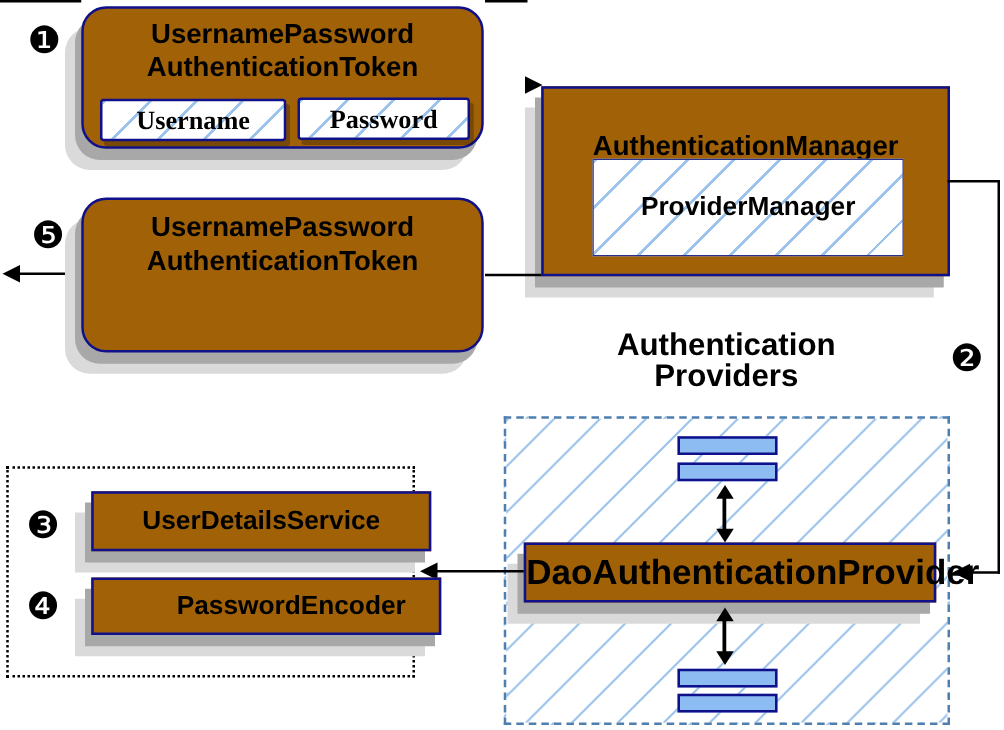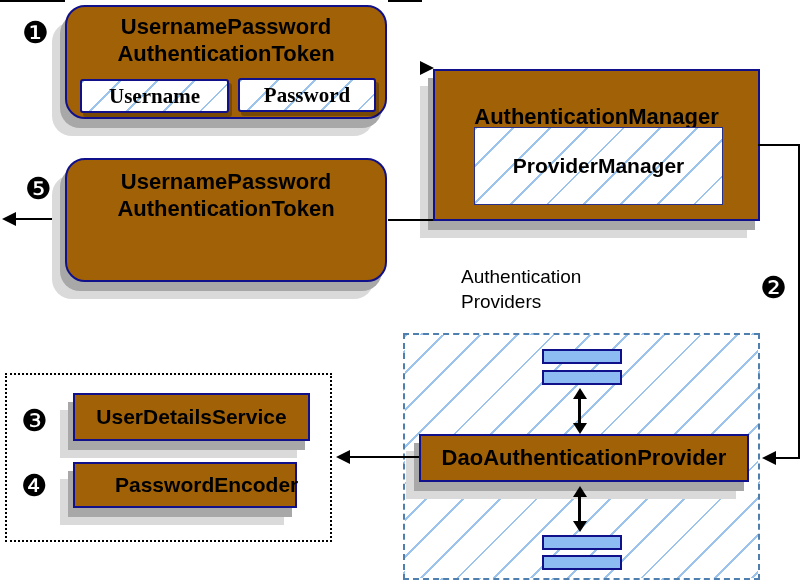--- a/index.html
+++ b/index.html
@@ -29,21 +29,21 @@
   .tri-left{border-top:7px solid transparent;border-bottom:7px solid transparent;border-right:14px solid #000;}
   .tri-up{border-left:7px solid transparent;border-right:7px solid transparent;border-bottom:11px solid #000;}
   .tri-down{border-left:7px solid transparent;border-right:7px solid transparent;border-top:11px solid #000;}
   .badge{
     position:absolute;font-family:"DejaVu Sans",sans-serif;font-size:30px;line-height:34px;color:#000;
   }
   .bar{
     position:absolute;width:80px;height:15px;background:#8CBCF2;border:2px solid #10108A;box-sizing:border-box;
   }
   .grouplabel{
-    position:absolute;font-weight:normal;font-size:19px;line-height:25px;text-align:left;
+    position:absolute;font-weight:bold;font-size:25px;line-height:25px;text-align:center;
   }
 </style>
 </head>
 <body>
 
 <div id="stage">
 
   <div class="line" style="left:0;top:67;width:65px;height:2px;"></div>
   <div class="badge" style="left:22px;top:16px;">❶</div>
 
@@ -86,33 +86,33 @@
 
   <div class="hatch" style="position:absolute;left:403px;top:333px;width:357px;height:247px;border:2px dashed #4E7FAE;box-sizing:border-box;"></div>
 
   <div class="bar" style="left:542px;top:349px;"></div>
   <div class="bar" style="left:542px;top:370px;"></div>
 
   <div class="tri tri-up" style="left:573px;top:388px;"></div>
   <div class="line" style="left:578px;top:397px;width:3px;height:28px;"></div>
   <div class="tri tri-down" style="left:573px;top:423px;"></div>
 
-  <div class="bluebox" style="left:419px;top:434px;width:330px;height:48px;font-weight:bold;font-size:22px;text-align:center;line-height:44px;">DaoAuthenticationProvider</div>
+  <div class="bluebox" style="left:419px;top:434px;width:330px;height:48px;font-weight:bold;font-size:28px;text-align:center;line-height:44px;">DaoAuthenticationProvider</div>
 
   <div class="tri tri-up" style="left:573px;top:486px;"></div>
   <div class="line" style="left:578px;top:495px;width:3px;height:28px;"></div>
   <div class="tri tri-down" style="left:573px;top:521px;"></div>
 
   <div class="bar" style="left:542px;top:535px;"></div>
   <div class="bar" style="left:542px;top:555px;"></div>
 
   <div class="line" style="left:348px;top:456px;width:71px;height:2px;"></div>
   <div class="tri tri-left" style="left:336px;top:450px;"></div>
 
   <div style="position:absolute;left:5px;top:373px;width:327px;height:169px;border:2px dotted #000;box-sizing:border-box;"></div>
 
   <div class="badge" style="left:21px;top:404px;">❸</div>
-  <div class="bluebox" style="left:73px;top:393px;width:237px;height:48px;font-weight:bold;font-size:21px;text-align:center;line-height:44px;">UserDetailsService</div>
+  <div class="bluebox" style="left:73px;top:393px;width:272px;height:48px;font-weight:bold;font-size:21px;text-align:center;line-height:44px;">UserDetailsService</div>
 
   <div class="badge" style="left:21px;top:469px;">❹</div>
-  <div class="bluebox" style="left:73px;top:462px;width:224px;height:46px;font-weight:bold;font-size:21px;text-align:center;line-height:42px;padding-left:40px;">PasswordEncoder</div>
+  <div class="bluebox" style="left:73px;top:462px;width:280px;height:46px;font-weight:bold;font-size:21px;text-align:center;line-height:42px;padding-left:40px;">PasswordEncoder</div>
 
 </div>
 
 </body></html>

